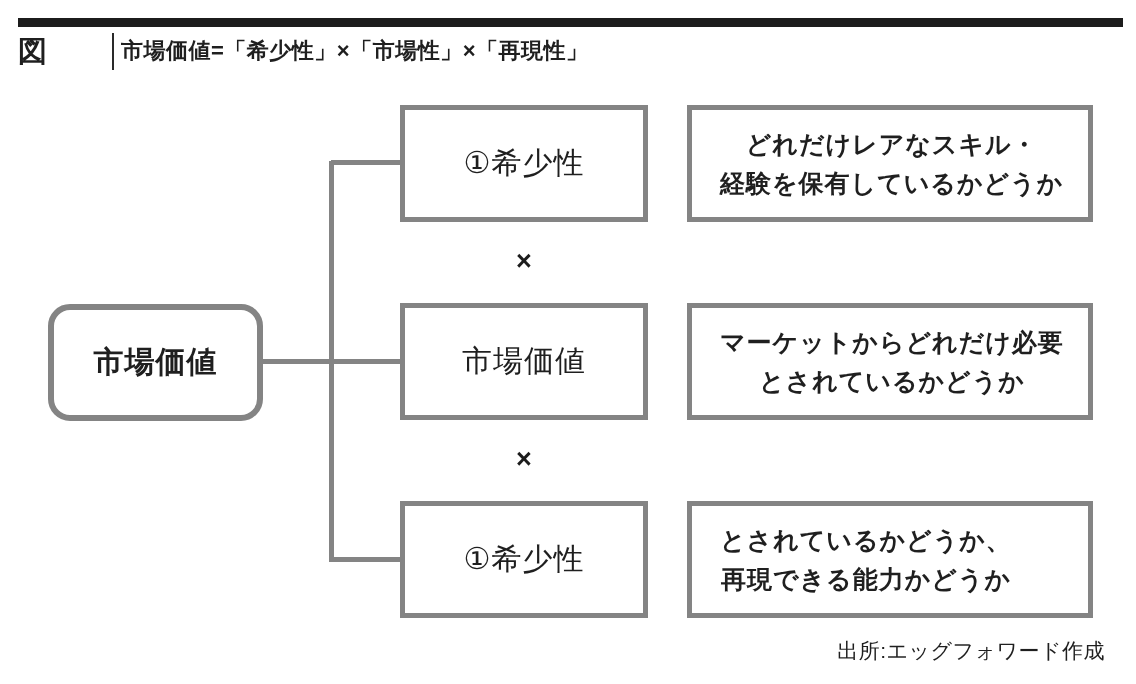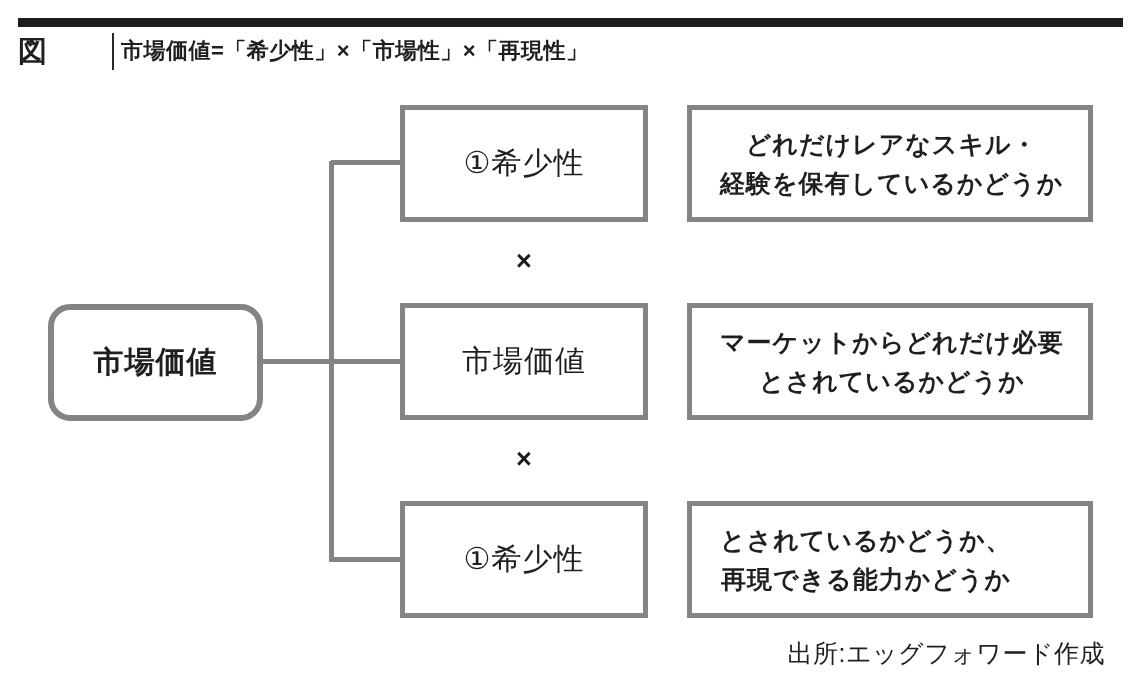--- a/index.html
+++ b/index.html
@@ -94,21 +94,21 @@
     color: #1c1c1c;
   }
   .times-1 { top: 246px; }
   .times-2 { top: 444px; }
 
   
   .source {
     left: 600px; top: 637px;
     width: 505px;
     text-align: right;
-    font-size: 25px;
+    font-size: 21px;
     letter-spacing: 0.5px;
     color: #1f1f1f;
   }
 </style>
 </head>
 <body>
 
 <div class="canvas">
 
   <div class="abs top-bar"></div>

